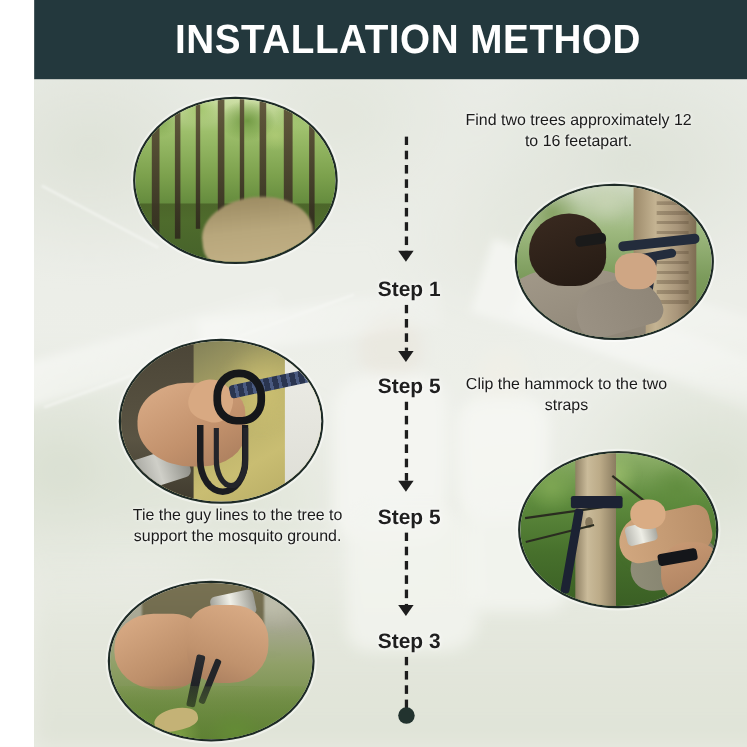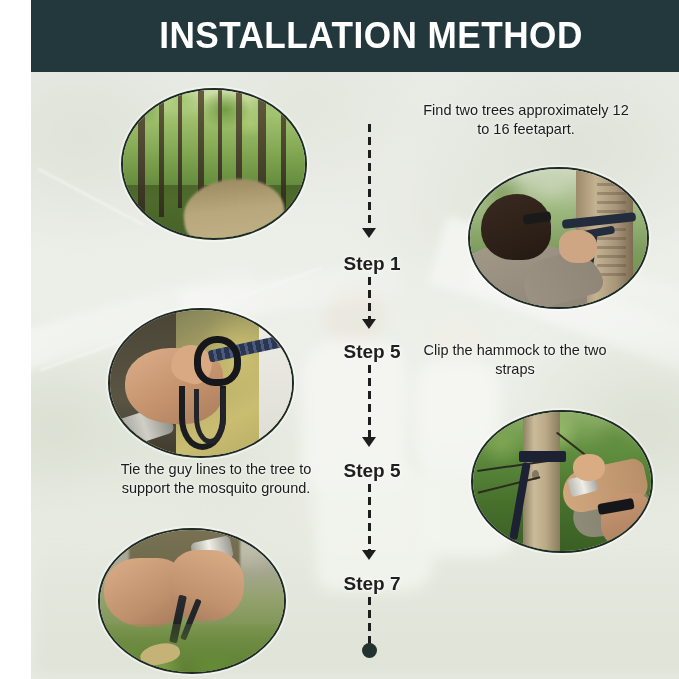--- a/index.html
+++ b/index.html
@@ -664,21 +664,21 @@
         <div class="stake"></div>
         <div class="stake2"></div>
         <div class="grass-fg"></div>
         <div class="leaf"></div>
       </div>
     </div>
 
     <div class="step-label sl2">Step 1</div>
     <div class="step-label sl3">Step 5</div>
     <div class="step-label sl4">Step 5</div>
-    <div class="step-label sl5">Step 7</div>
+    <div class="step-label sl5">Step 3</div>
 
     <div class="connector c1"></div>
     <div class="arrowhead a1"></div>
     <div class="connector c2"></div>
     <div class="arrowhead a2"></div>
     <div class="connector c3"></div>
     <div class="arrowhead a3"></div>
     <div class="connector c4"></div>
     <div class="arrowhead a4"></div>
     <div class="connector c5"></div>

